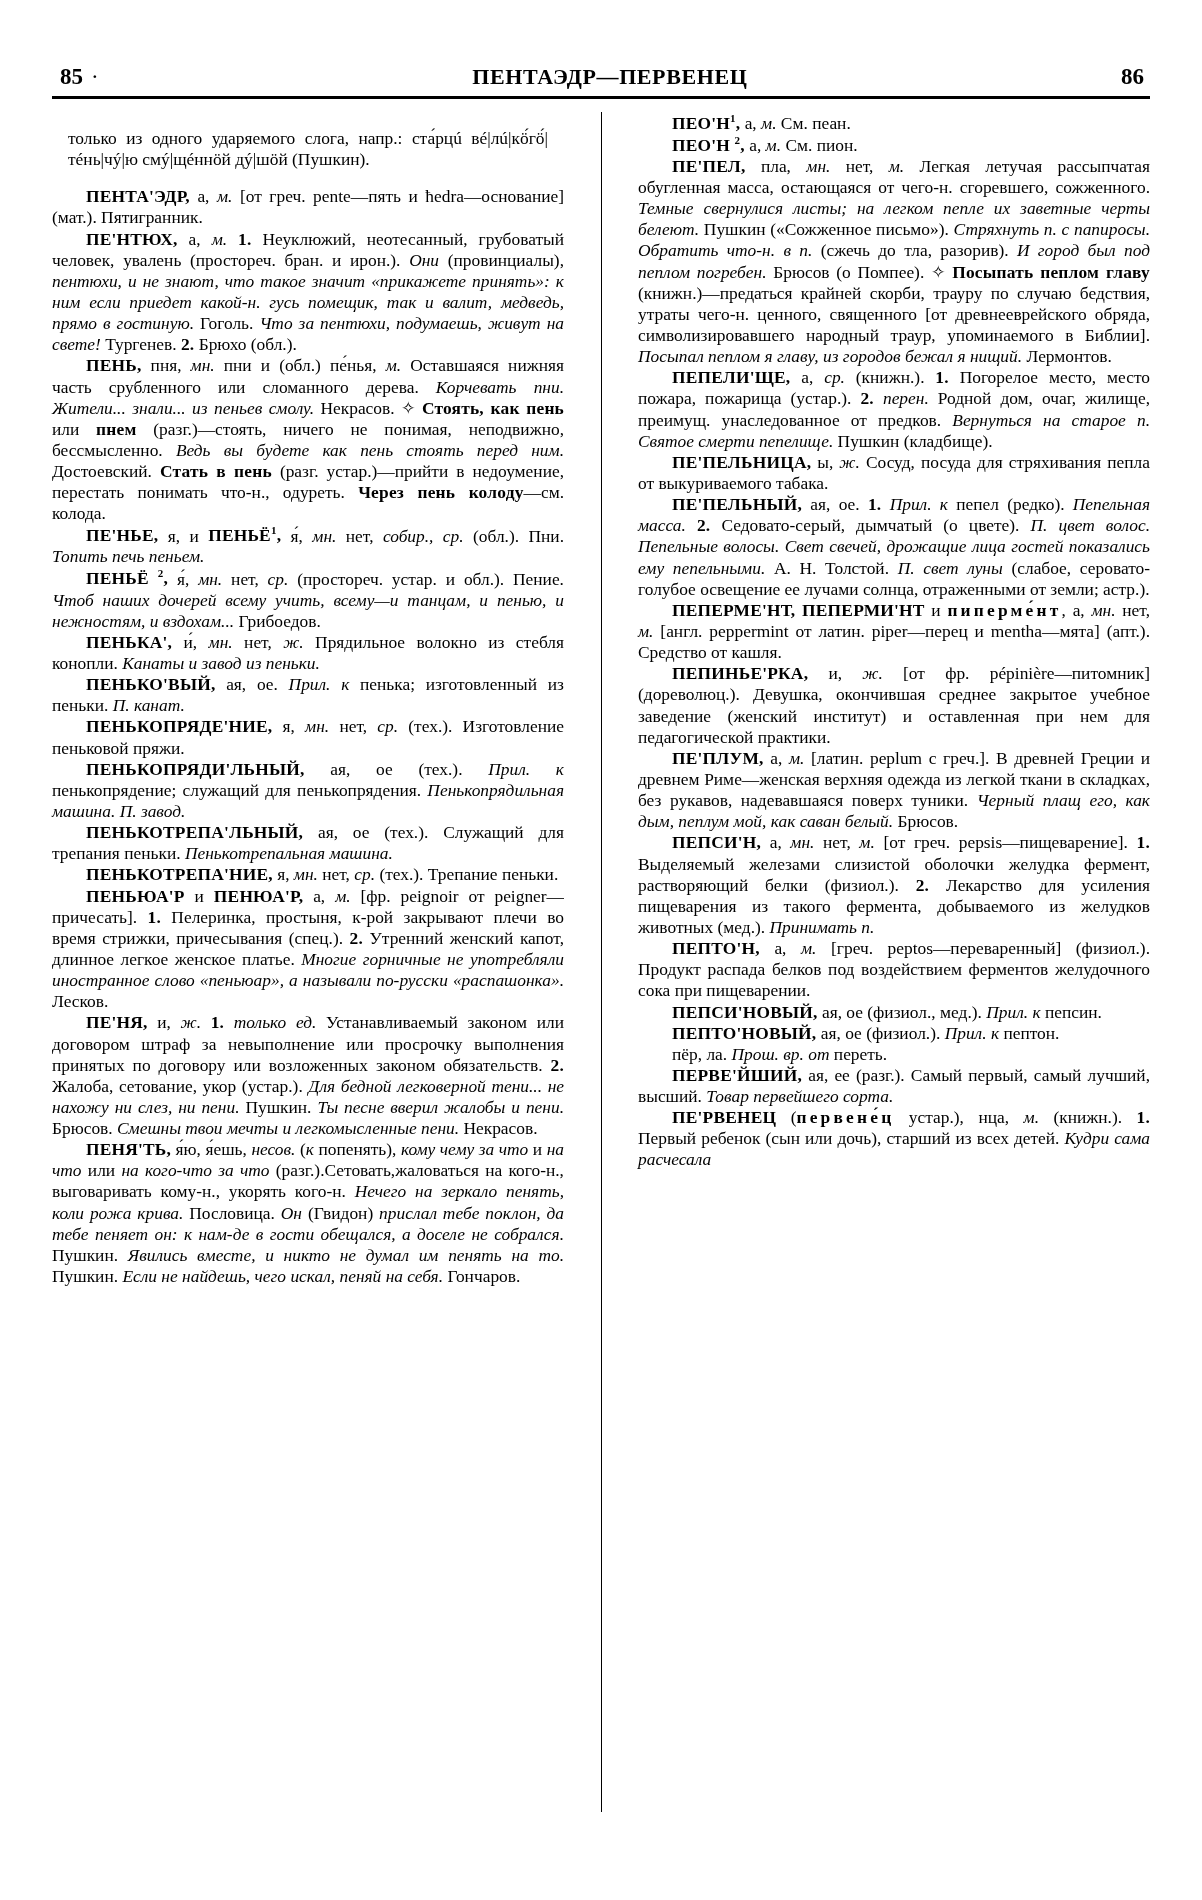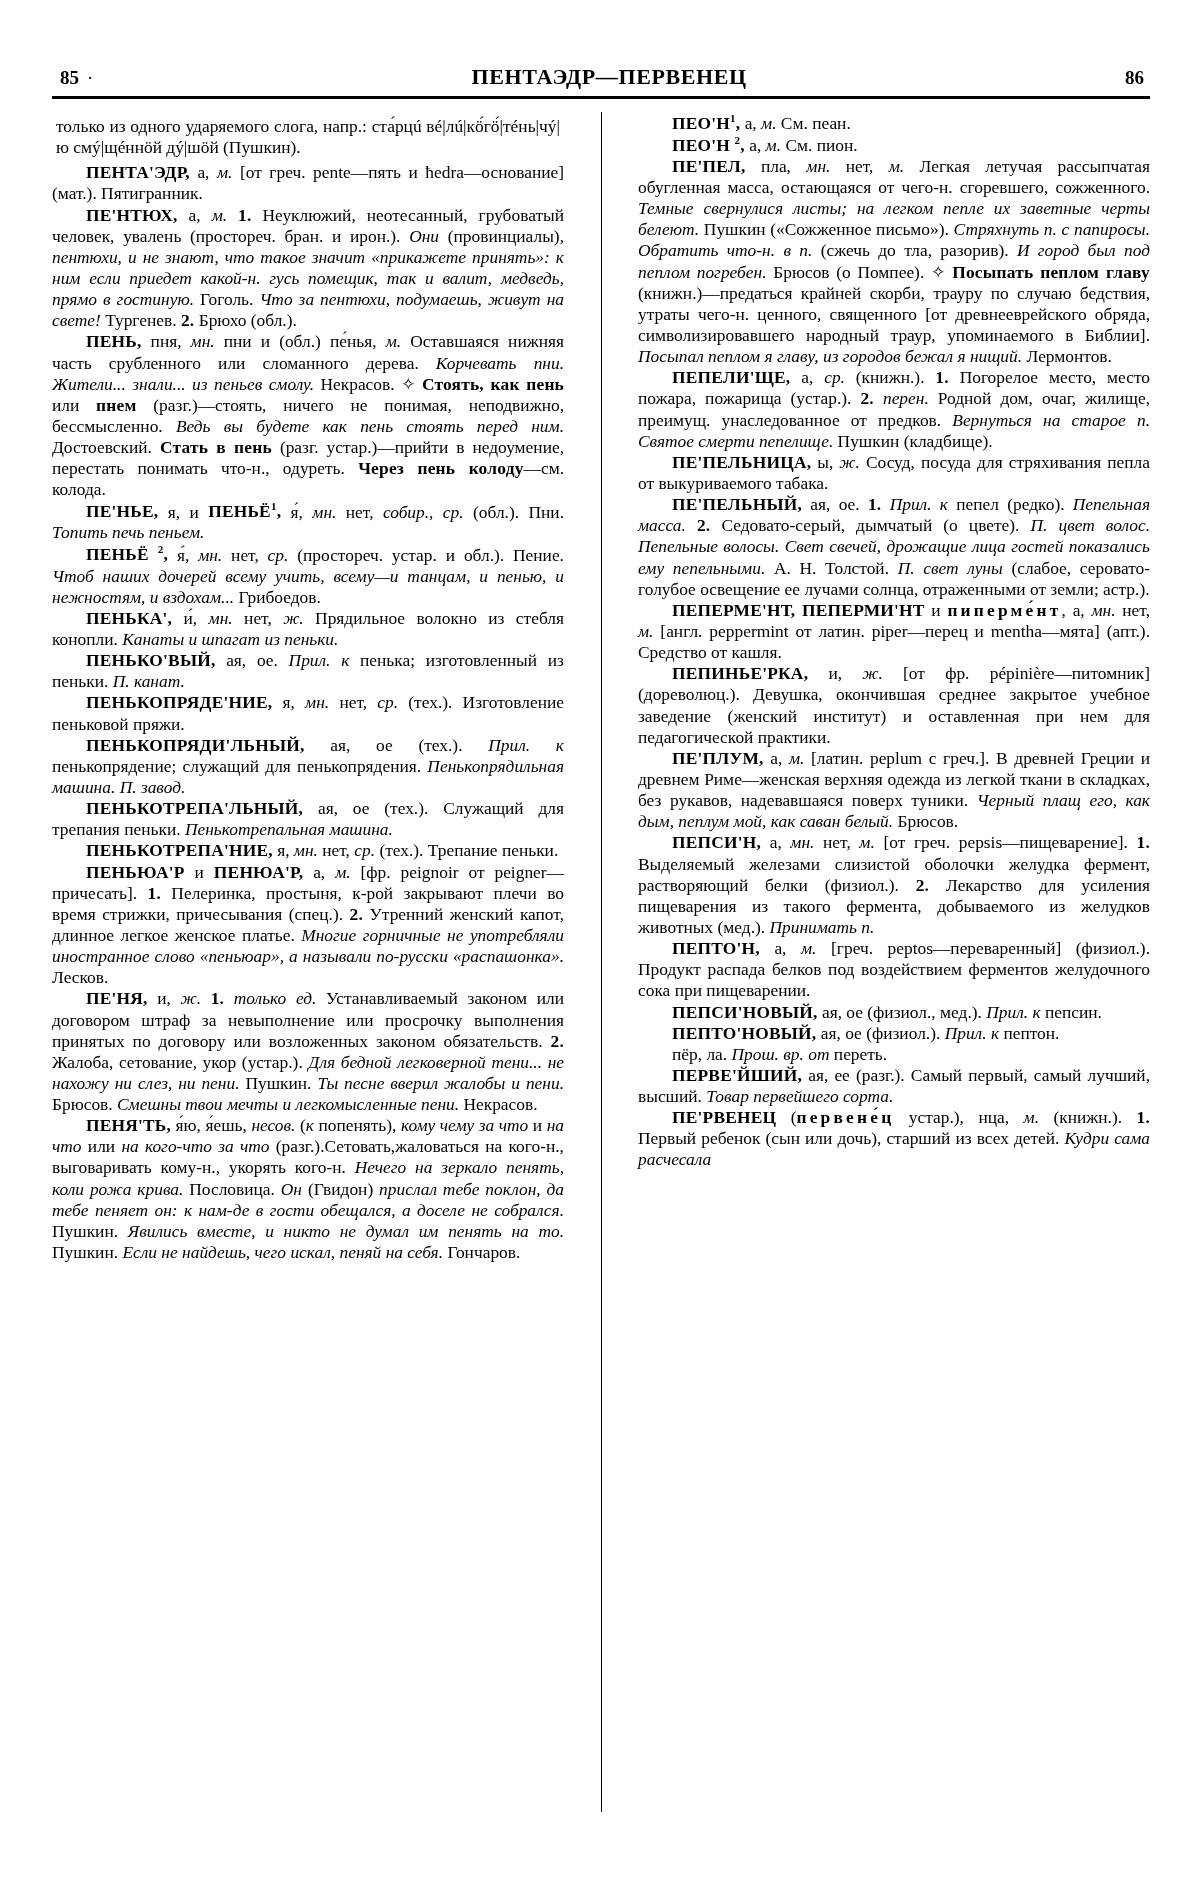--- a/index.html
+++ b/index.html
@@ -23,21 +23,21 @@
   }
   
   .header {
     display: flex;
     align-items: baseline;
     justify-content: space-between;
     padding: 0 6px 0 8px;
   }
   .folio {
     font-family: "Liberation Serif", serif;
-    font-size: 19px;
+    font-size: 23px;
     font-weight: bold;
     letter-spacing: 0px;
   }
   .folio-left::after {
     content: "·";
     margin-left: 8px;
     font-weight: normal;
   }
   .running-title {
     font-family: "Liberation Serif", serif;
@@ -74,21 +74,21 @@
     width: 0;
     border-left: 1.6px solid #000;
     margin: 0 auto;
   }
   p.e {
     margin: 0;
     text-indent: 34px;
     text-align: justify;
   }
   p.cont {
-    margin: 4px;
+    margin: 16px;
     text-indent: 0;
     text-align: justify;
   }
   .hw {
     font-weight: bold;
     letter-spacing: 0.2px;
     margin-top: 47px;
   }
   .sp {
     font-weight: bold;
@@ -111,21 +111,21 @@
   <div class="rule"></div>
 
   <div class="columns">
     <div class="col col-left" id="col-left">
         <p class="cont">только из одного ударяемого слога, напр.: ста́рцú вé|лú|кö́гö́|тéнь|чý|ю смý|щéннöй дý|шöй (Пушкин).</p>
         <p class="e"><span class="hw">ПЕНТА'ЭДР,</span> а, <span class="it">м.</span> [от греч. pente—пять и ћedra—основание] (мат.). Пятигранник.</p>
         <p class="e"><span class="hw">ПЕ'НТЮХ,</span> а, <span class="it">м.</span> <span class="hw">1.</span> Неуклюжий, неотесанный, грубоватый человек, увалень (простореч. бран. и ирон.). <span class="it">Они</span> (провинциалы), <span class="it">пентюхи, и не знают, что такое значит «прикажете принять»: к ним если приедет какой-н. гусь помещик, так и валит, медведь, прямо в гостиную.</span> Гоголь. <span class="it">Что за пентюхи, подумаешь, живут на свете!</span> Тургенев. <span class="hw">2.</span> Брюхо (обл.).</p>
         <p class="e"><span class="hw">ПЕНЬ,</span> пня, <span class="it">мн.</span> пни и (обл.) пе́нья, <span class="it">м.</span> Оставшаяся нижняя часть срубленного или сломанного дерева. <span class="it">Корчевать пни. Жители... знали... из пеньев смолу.</span> Некрасов. ✧ <span class="hw">Стоять, как пень</span> или <span class="hw">пнем</span> (разг.)—стоять, ничего не понимая, неподвижно, бессмысленно. <span class="it">Ведь вы будете как пень стоять перед ним.</span> Достоевский. <span class="hw">Стать в пень</span> (разг. устар.)—прийти в недоумение, перестать понимать что-н., одуреть. <span class="hw">Через пень колоду</span>—см. колода.</p>
         <p class="e"><span class="hw">ПЕ'НЬЕ,</span> я, и <span class="hw">ПЕНЬЁ<span class="sub">1</span>,</span> я́, <span class="it">мн.</span> нет, <span class="it">собир., ср.</span> (обл.). Пни. <span class="it">Топить печь пеньем.</span></p>
         <p class="e"><span class="hw">ПЕНЬЁ <span class="sub">2</span>,</span> я́, <span class="it">мн.</span> нет, <span class="it">ср.</span> (простореч. устар. и обл.). Пение. <span class="it">Чтоб наших дочерей всему учить, всему—и танцам, и пенью, и нежностям, и вздохам...</span> Грибоедов.</p>
-        <p class="e"><span class="hw">ПЕНЬКА',</span> и́, <span class="it">мн.</span> нет, <span class="it">ж.</span> Прядильное волокно из стебля конопли. <span class="it">Канаты и шпагат из пеньки.</span></p>
+        <p class="e"><span class="hw">ПЕНЬКА',</span> и́, <span class="it">мн.</span> нет, <span class="it">ж.</span> Прядильное волокно из стебля конопли. <span class="it">Канаты и завод из пеньки.</span></p>
         <p class="e"><span class="hw">ПЕНЬКО'ВЫЙ,</span> ая, ое. <span class="it">Прил. к</span> пенька; изготовленный из пеньки. <span class="it">П. канат.</span></p>
         <p class="e"><span class="hw">ПЕНЬКОПРЯДЕ'НИЕ,</span> я, <span class="it">мн.</span> нет, <span class="it">ср.</span> (тех.). Изготовление пеньковой пряжи.</p>
         <p class="e"><span class="hw">ПЕНЬКОПРЯДИ'ЛЬНЫЙ,</span> ая, ое (тех.). <span class="it">Прил. к</span> пенькопрядение; служащий для пенькопрядения. <span class="it">Пенькопрядильная машина. П. завод.</span></p>
         <p class="e"><span class="hw">ПЕНЬКОТРЕПА'ЛЬНЫЙ,</span> ая, ое (тех.). Служащий для трепания пеньки. <span class="it">Пенькотрепальная машина.</span></p>
         <p class="e"><span class="hw">ПЕНЬКОТРЕПА'НИЕ,</span> я, <span class="it">мн.</span> нет, <span class="it">ср.</span> (тех.). Трепание пеньки.</p>
         <p class="e"><span class="hw">ПЕНЬЮА'Р</span> и <span class="hw">ПЕНЮА'Р,</span> а, <span class="it">м.</span> [фр. peignoir от peigner—причесать]. <span class="hw">1.</span> Пелеринка, простыня, к-рой закрывают плечи во время стрижки, причесывания (спец.). <span class="hw">2.</span> Утренний женский капот, длинное легкое женское платье. <span class="it">Многие горничные не употребляли иностранное слово «пеньюар», а называли по-русски «распашонка».</span> Лесков.</p>
         <p class="e"><span class="hw">ПЕ'НЯ,</span> и, <span class="it">ж.</span> <span class="hw">1.</span> <span class="it">только ед.</span> Устанавливаемый законом или договором штраф за невыполнение или просрочку выполнения принятых по договору или возложенных законом обязательств. <span class="hw">2.</span> Жалоба, сетование, укор (устар.). <span class="it">Для бедной легковерной тени... не нахожу ни слез, ни пени.</span> Пушкин. <span class="it">Ты песне вверил жалобы и пени.</span> Брюсов. <span class="it">Смешны твои мечты и легкомысленные пени.</span> Некрасов.</p>
         <p class="e"><span class="hw">ПЕНЯ'ТЬ,</span> я́ю, я́ешь, <span class="it">несов.</span> (<span class="it">к</span> попенять), <span class="it">кому чему за что</span> и <span class="it">на что</span> или <span class="it">на кого-что за что</span> (разг.).Сетовать,жаловаться на кого-н., выговаривать кому-н., укорять кого-н. <span class="it">Нечего на зеркало пенять, коли рожа крива.</span> Пословица. <span class="it">Он</span> (Гвидон) <span class="it">прислал тебе поклон, да тебе пеняет он: к нам-де в гости обещался, а доселе не собрался.</span> Пушкин. <span class="it">Явились вместе, и никто не думал им пенять на то.</span> Пушкин. <span class="it">Если не найдешь, чего искал, пеняй на себя.</span> Гончаров.</p>
       </div>
     <div class="divider"></div>

